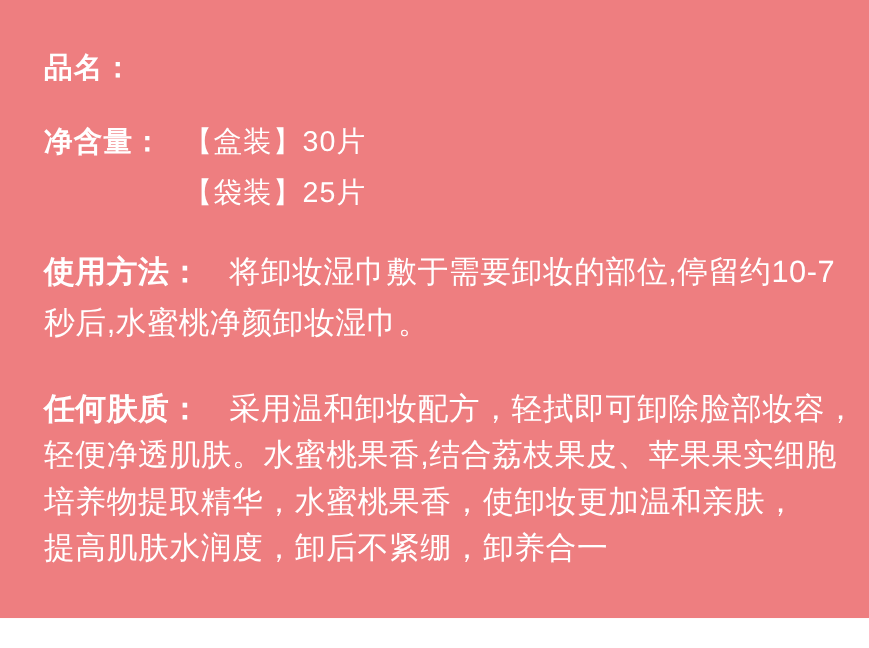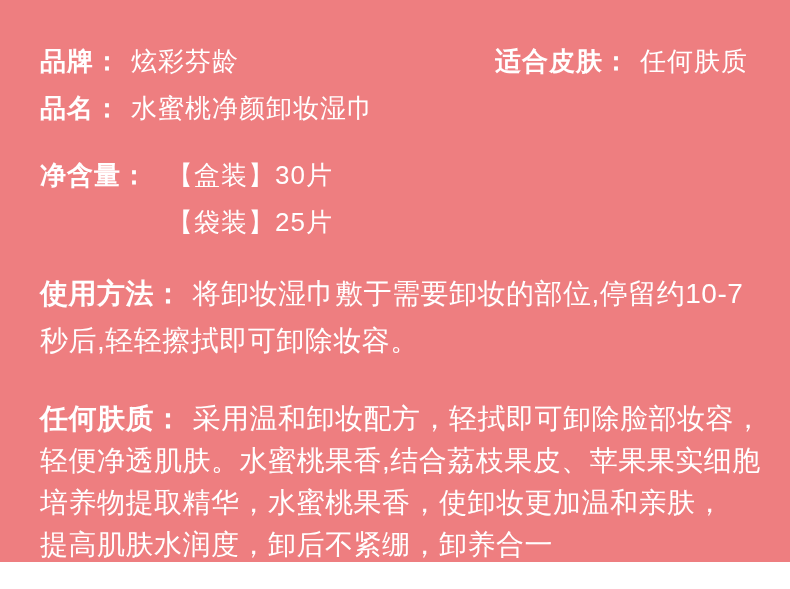--- a/index.html
+++ b/index.html
@@ -48,68 +48,58 @@
   .para {
     font-size: 28px;
     letter-spacing: 0.5px;
   }
   .para-usage { margin-top: 24px; }
   .para-features { margin-top: 34px; }
   .para-line {
     display: flex;
     align-items: center;
     white-space: nowrap;
+    gap: 16px;
   }
   .para-usage .para-line { height: 47px; }
   .para-features .para-line { height: 42px; }
   .bottom-strip {
     width: 790px;
     height: 27px;
     background: #ffffff;
   }
 </style>
 </head>
 <body>
 
 <div class="product-panel">
 
-  <div class="spec-row">
-    <div class="spec-left">
-      <span class="lbl">品牌：</span>
-      <span class="val">炫彩芬龄</span>
-    </div>
-    <div class="spec-right">
-      <span class="lbl">适合皮肤：</span>
-      <span class="val">任何肤质</span>
-    </div>
-  </div>
 
   <div class="spec-row">
     <div class="spec-left">
       <span class="lbl">品名：</span>
-      <span class="val">水蜜桃净颜卸妆湿巾</span>
     </div>
   </div>
 
   <div class="spec-row net-row">
     <span class="lbl net-lbl">净含量：</span>
     <span class="val">【盒装】30片</span>
   </div>
 
   <div class="spec-row net-bag-row">
     <span class="val">【袋装】25片</span>
   </div>
 
   <div class="para para-usage">
     <div class="para-line">
       <span class="lbl">使用方法：</span>
       <span class="val">将卸妆湿巾敷于需要卸妆的部位,停留约10-7</span>
     </div>
     <div class="para-line">
-      <span class="val">秒后,轻轻擦拭即可卸除妆容。</span>
+      <span class="val">秒后,水蜜桃净颜卸妆湿巾。</span>
     </div>
   </div>
 
   <div class="para para-features">
     <div class="para-line">
       <span class="lbl">任何肤质：</span>
       <span class="val">采用温和卸妆配方，轻拭即可卸除脸部妆容，</span>
     </div>
     <div class="para-line">
       <span class="val">轻便净透肌肤。水蜜桃果香,结合荔枝果皮、苹果果实细胞</span>

